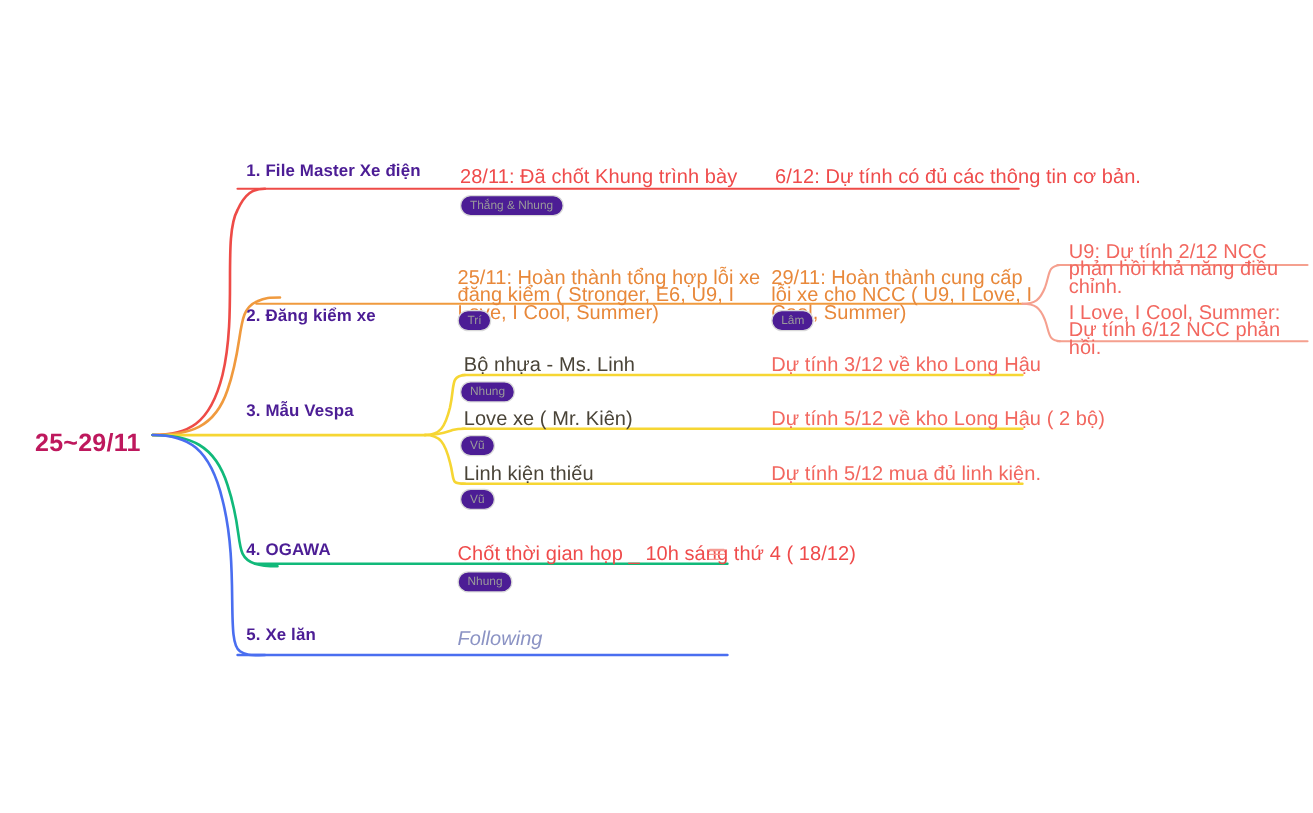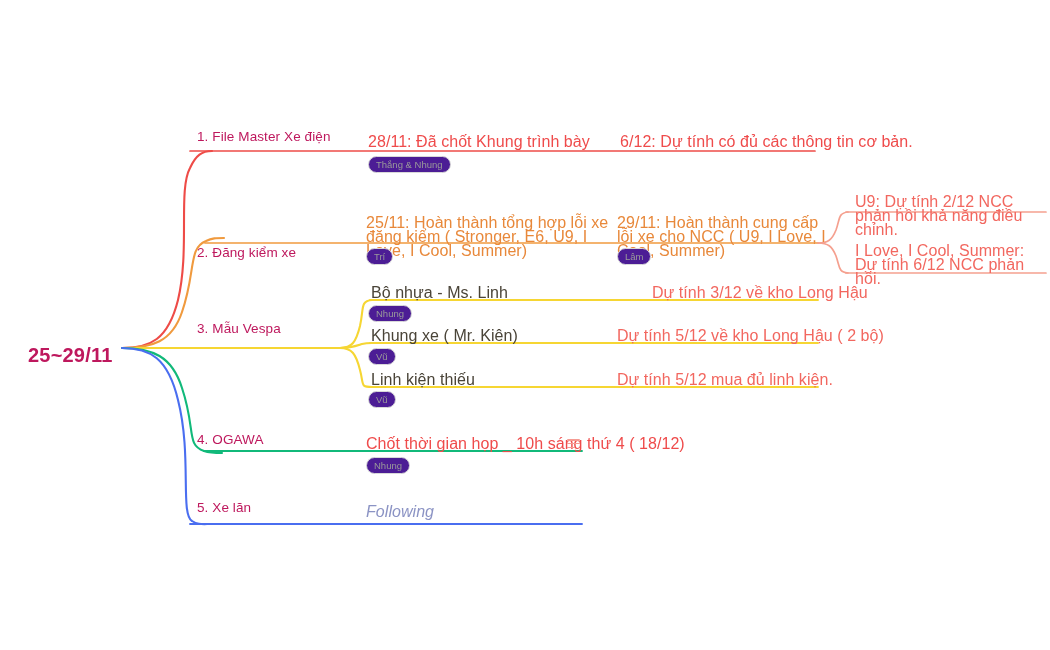--- a/index.html
+++ b/index.html
@@ -35,22 +35,22 @@
     top: 344px;
     font-size: 20px;
     font-weight: bold;
     color: #be185d;
     letter-spacing: 0.2px;
   }
   
   .branch-title {
     position: absolute;
     font-size: 13.5px;
-    font-weight: normal;
-    color: #be185d;
+    font-weight: bold;
+    color: #4c1d95;
     letter-spacing: 0.1px;
   }
   
   .topic {
     position: absolute;
     font-size: 16px;
     line-height: 14px;
     letter-spacing: 0.05px;
   }
   .topic.red    { color: #ef4b4b; }
@@ -137,23 +137,23 @@
   <div class="tag" style="left:366px; top:248px;">Trí</div>
   <div class="topic orange" style="left:617px; top:216px; width:210px; white-space:normal;">29/11: Hoàn thành cung cấp lỗi xe cho NCC ( U9, I Love, I Cool, Summer)</div>
   <div class="tag" style="left:617px; top:248px;">Lâm</div>
   <div class="topic pink" style="left:855px; top:195px; width:185px; white-space:normal;">U9: Dự tính 2/12 NCC phản hồi khả năng điều chỉnh.</div>
   <div class="topic pink" style="left:855px; top:244px; width:190px; white-space:normal;">I Love, I Cool, Summer: Dự tính 6/12 NCC phản hồi.</div>
 
   <div class="branch-title" style="left:197px; top:321px;">3. Mẫu Vespa</div>
 
   <div class="topic dark" style="left:371px; top:286px;">Bộ nhựa - Ms. Linh</div>
   <div class="tag" style="left:368px; top:305px;">Nhung</div>
-  <div class="topic pink" style="left:652px; top:286px;">Dự tính 3/12 về kho Long Hậu</div>
+  <div class="topic pink" style="left:617px; top:286px;">Dự tính 3/12 về kho Long Hậu</div>
 
-  <div class="topic dark" style="left:371px; top:329px;">Khung xe ( Mr. Kiên)</div>
+  <div class="topic dark" style="left:371px; top:329px;">Love xe ( Mr. Kiên)</div>
   <div class="tag" style="left:368px; top:348px;">Vũ</div>
   <div class="topic pink" style="left:617px; top:329px;">Dự tính 5/12 về kho Long Hậu ( 2 bộ)</div>
 
   <div class="topic dark" style="left:371px; top:373px;">Linh kiện thiếu</div>
   <div class="tag" style="left:368px; top:391px;">Vũ</div>
   <div class="topic pink" style="left:617px; top:373px;">Dự tính 5/12 mua đủ linh kiện.</div>
 
   <div class="branch-title" style="left:197px; top:432px;">4. OGAWA</div>
   <div class="topic red" style="left:366px; top:437px;">Chốt thời gian họp _ 10h sáng thứ 4 ( 18/12)</div>
   <div class="note-icon" style="left:567px; top:439px;">

